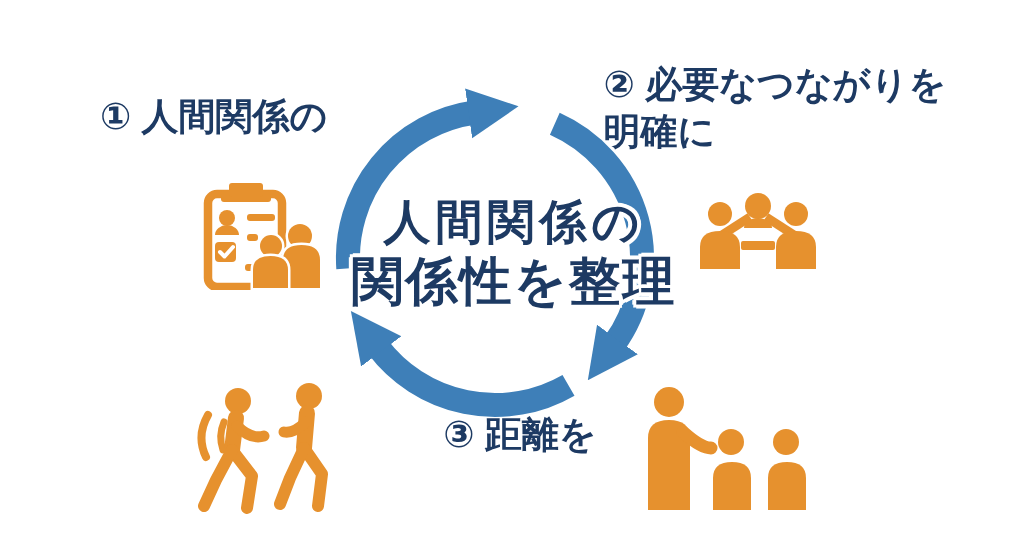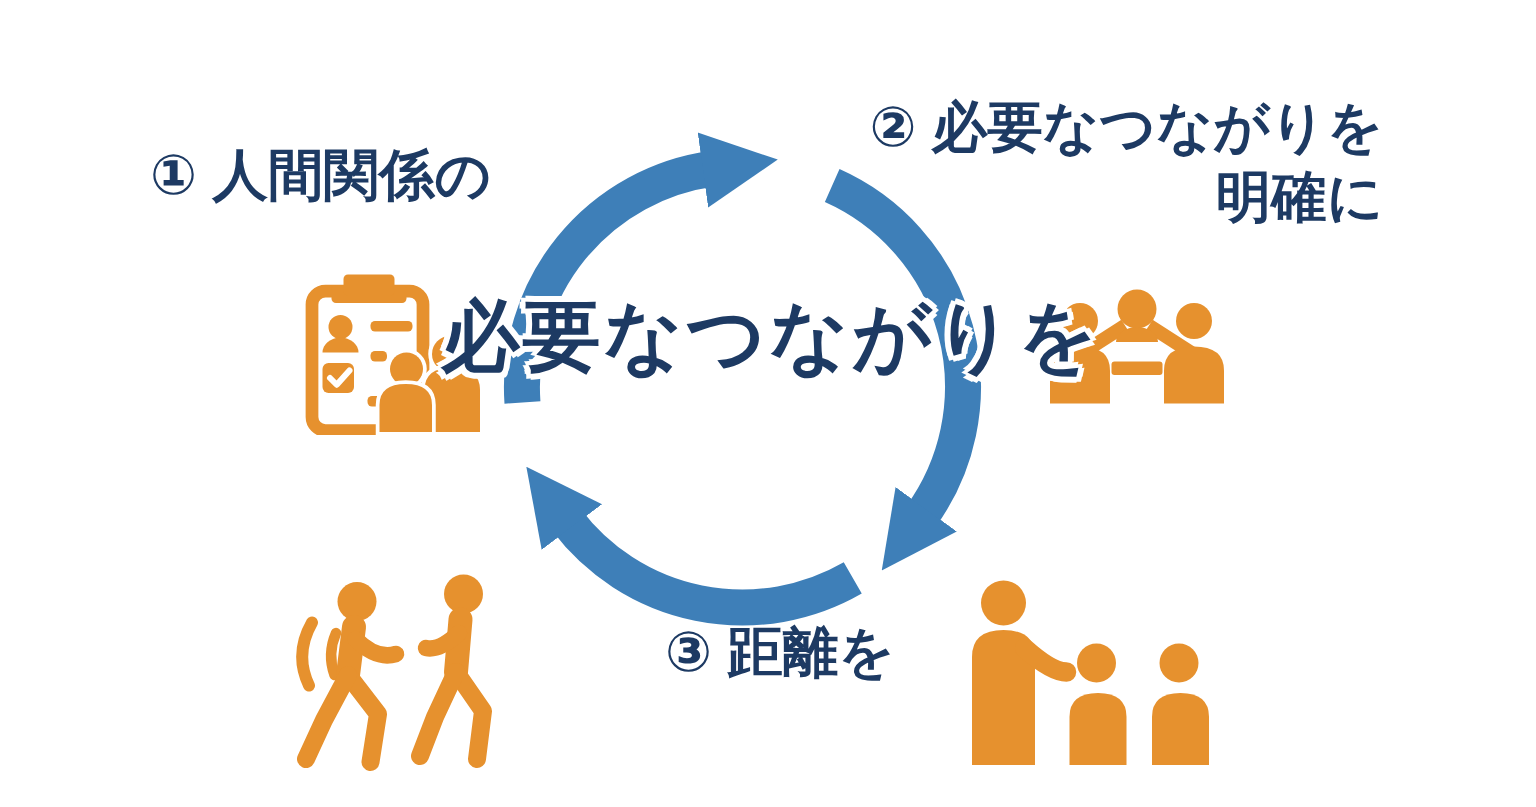--- a/index.html
+++ b/index.html
@@ -14,21 +14,21 @@
   .title {
     position:absolute; left:514px; top:194px; transform:translateX(-50%);
     text-align:center; line-height:1.2; white-space:nowrap; z-index:5;
     text-shadow: 4px 0 0 #fff, -4px 0 0 #fff, 0 4px 0 #fff, 0 -4px 0 #fff,
                  3px 3px 0 #fff, -3px 3px 0 #fff, 3px -3px 0 #fff, -3px -3px 0 #fff;
   }
   .title .t1 { font-size:47px; letter-spacing:5px; }
   .title .t2 { font-size:52px; letter-spacing:2px; }
   .label { position:absolute; font-size:37px; line-height:1.26; white-space:nowrap; z-index:4; }
   .l1 { left:100px; top:94px; }
-  .l2 { left:751px; top:62px; transform:translateX(-50%); text-align:right; }
+  .l2 { left:775px; top:62px; transform:translateX(-50%); text-align:left; }
   .l3 { left:520px; top:412px; transform:translateX(-50%); text-align:left; }
   .picto { position:absolute; z-index:3; }
   .o-fill { fill:#e6912e; }
   .o-line { stroke:#e6912e; fill:none; stroke-linecap:round; stroke-linejoin:round; }
   .halo { fill:#e6912e; stroke:#ffffff; stroke-width:5; paint-order:stroke; }
   .board { fill:#ffffff; stroke:#e6912e; stroke-width:8.5; }
   .check { stroke:#ffffff; stroke-width:4; fill:none; stroke-linecap:round; stroke-linejoin:round; }
 </style>
 </head>
 <body>
@@ -40,21 +40,22 @@
       <marker id="arrowhead" viewBox="0 0 10 10" refX="1.2" refY="5" markerWidth="2.1" markerHeight="2.7" orient="auto">
         <path d="M0 0 L10 5 L0 10 z" fill="#3e7fb8"></path>
       </marker>
     </defs>
     <path class="arc" d="M 568.5 385.3 A 147 147 0 0 1 377.6 346.5" marker-end="url(#arrowhead)"></path>
     <path class="arc" d="M 348.3 268.3 A 147 147 0 0 1 474.6 112.5" marker-end="url(#arrowhead)"></path>
     <path class="arc" d="M 554.8 123.7 A 147 147 0 0 1 613.9 344.4" marker-end="url(#arrowhead)"></path>
   </svg>
 
   <div class="title">
-    <div class="t2">必要なつながりを</div>
+    <div class="t1">人間関係の</div>
+    <div class="t2">関係性を整理</div>
   </div>
 
   <div class="label l1">
     <span>① 人間関係の</span>
   </div>
   <div class="label l2">
     <div>② 必要なつながりを</div>
     <div>明確に</div>
   </div>
   <div class="label l3">

